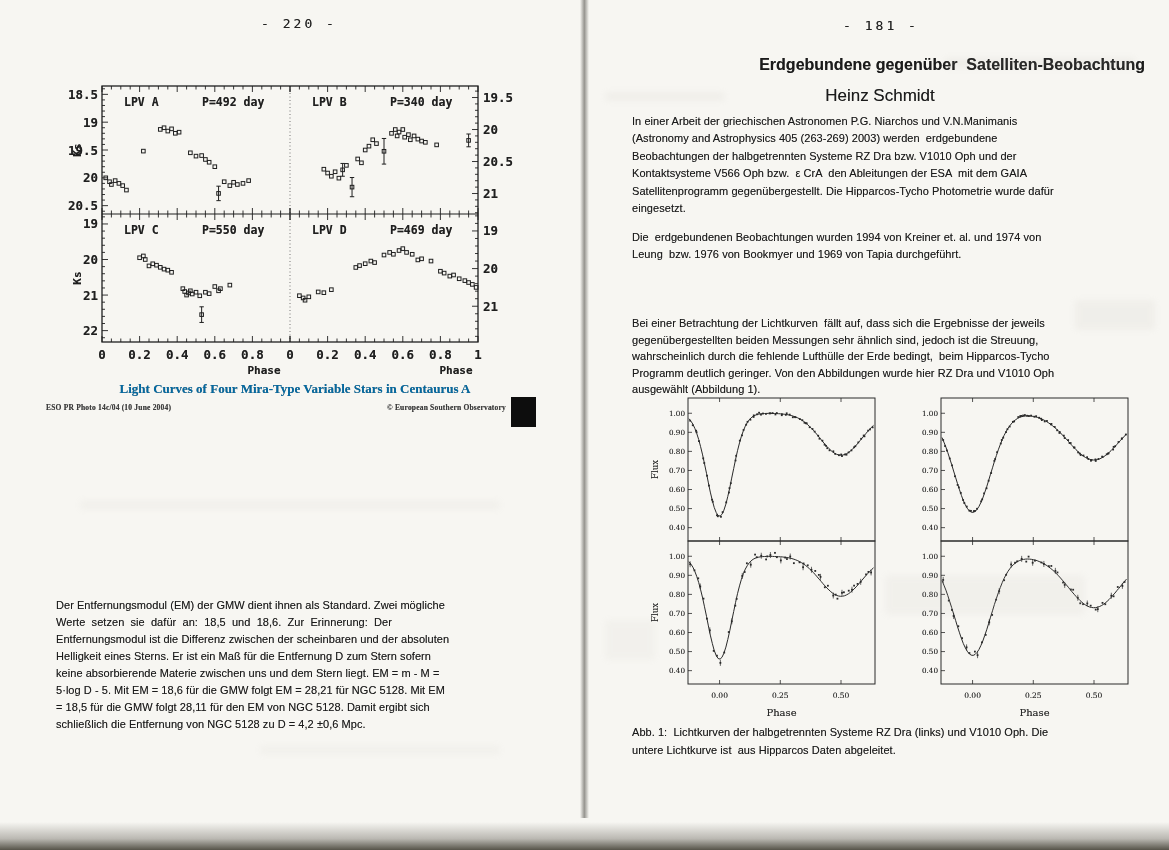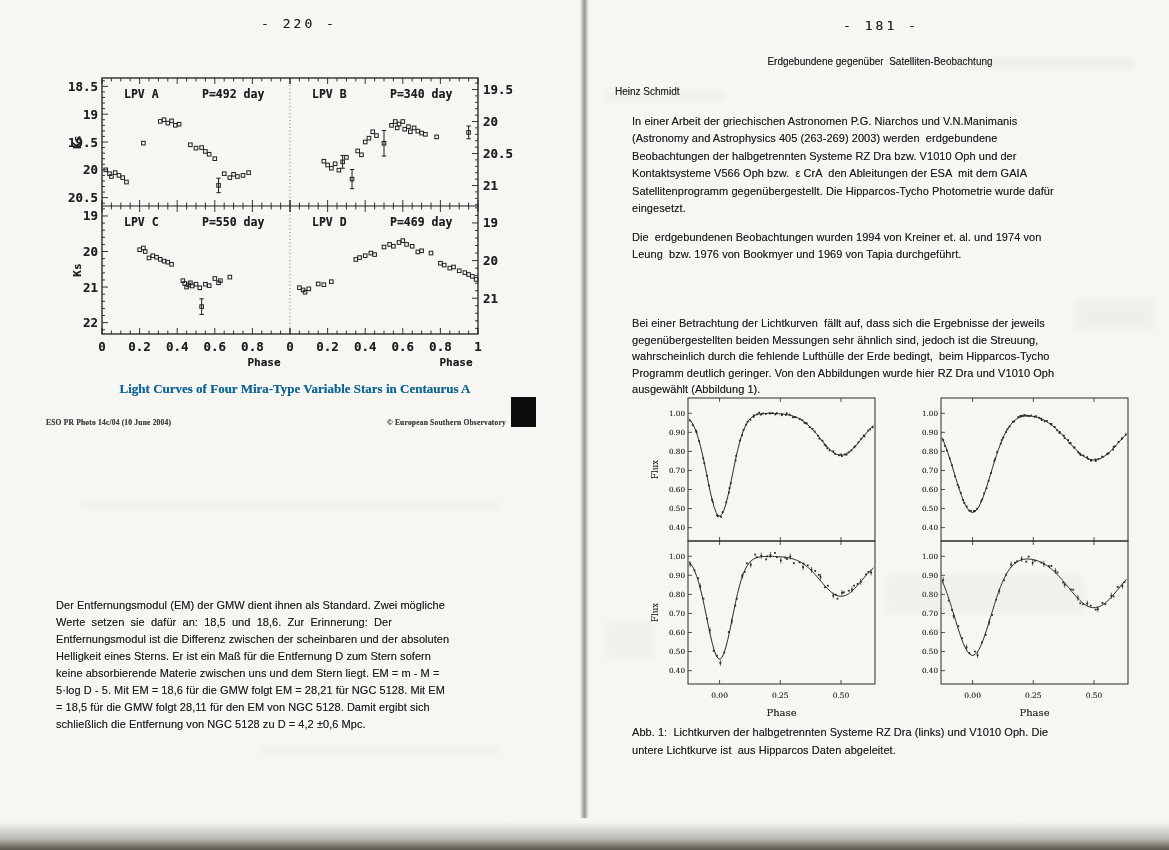--- a/index.html
+++ b/index.html
@@ -6,42 +6,42 @@
   body{
     width:1169px;height:850px;position:relative;overflow:hidden;
     background:#f7f6f2;color:#1b1b1b;
     font-family:"Liberation Sans",sans-serif;
     text-shadow:0 0 .4px rgba(45,45,45,.55);
   }
   .page{position:absolute;top:0;height:850px}
   .abs{position:absolute}
   .txt{white-space:pre-wrap;font-size:11px;line-height:17px;letter-spacing:.05px}
   .pagenum{font-family:"DejaVu Sans Mono",monospace;font-size:13px;letter-spacing:3px;color:#222;text-align:center}
-  .title{font-weight:normal;font-size:10px;text-align:center;white-space:pre-wrap}
-  .author{font-size:10px;text-align:left}
+  .title{font-weight:bold;font-size:16px;text-align:right;white-space:pre-wrap}
+  .author{font-size:17px;text-align:center}
   .italic{font-style:italic}
   .figcap{font-family:"Liberation Serif",serif;font-weight:bold;font-size:13px;text-align:center;color:#0369a1}
   .credit{font-family:"Liberation Serif",serif;font-weight:bold;font-size:7.5px;color:#3c3c3c;
           display:flex;justify-content:space-between;letter-spacing:.2px}
   .sq{position:absolute;background:#0d0d0d}
   .gutter{position:absolute;left:580px;top:0;width:9px;height:818px;
           background:linear-gradient(to right,rgba(90,88,82,0) 0%,rgba(70,68,62,.55) 48%,rgba(90,88,82,0) 100%)}
   .bottomshadow{position:absolute;left:0;top:822px;width:1169px;height:28px;
           background:linear-gradient(to bottom,rgba(120,117,110,0) 0%,rgba(125,122,114,.5) 60%,#565349 100%)}
   .smudge{position:absolute;background:#b4b0a7;filter:blur(3px);border-radius:3px}
   .chartbox{position:absolute}
   svg{overflow:visible}
 </style>
 </head>
 <body>
 
 <div class="page" style="left:0;width:585px">
   <div class="abs pagenum" style="left:258px;top:16px;width:82px">- 220 -</div>
 
-  <div class="chartbox" id="mira-mount" style="left:68px;top:68px;width:466px;height:306px"><svg width="466" height="306" viewBox="0 0 466 306">
+  <div class="chartbox" id="mira-mount" style="left:68px;top:76px;width:466px;height:306px"><svg width="466" height="306" viewBox="0 0 466 306">
         <rect x="34" y="10" width="376" height="256" fill="none" stroke="#1f1f1f" stroke-width="1.3"></rect>
         <line x1="34" y1="138" x2="410" y2="138" stroke="#1f1f1f" stroke-width="1.1"></line>
         <line x1="222" y1="10" x2="222" y2="266" stroke="#555" stroke-width="0.8" stroke-dasharray="1,2.5"></line>
         <line x1="34" y1="10" x2="34" y2="16" stroke="#1f1f1f" stroke-width="0.9"></line>
         <line x1="34" y1="132" x2="34" y2="144" stroke="#1f1f1f" stroke-width="0.9"></line>
         <line x1="34" y1="260" x2="34" y2="266" stroke="#1f1f1f" stroke-width="0.9"></line>
         <line x1="43.4" y1="10" x2="43.4" y2="13.5" stroke="#1f1f1f" stroke-width="0.9"></line>
         <line x1="43.4" y1="134.5" x2="43.4" y2="141.5" stroke="#1f1f1f" stroke-width="0.9"></line>
         <line x1="43.4" y1="262.5" x2="43.4" y2="266" stroke="#1f1f1f" stroke-width="0.9"></line>
         <line x1="52.8" y1="10" x2="52.8" y2="13.5" stroke="#1f1f1f" stroke-width="0.9"></line>
@@ -408,21 +408,21 @@
         <text x="297.2" y="283" text-anchor="middle" font-size="12.5" font-weight="bold" font-family="DejaVu Sans Mono, monospace" fill="#1f1f1f">0.4</text>
         <text x="334.8" y="283" text-anchor="middle" font-size="12.5" font-weight="bold" font-family="DejaVu Sans Mono, monospace" fill="#1f1f1f">0.6</text>
         <text x="372.4" y="283" text-anchor="middle" font-size="12.5" font-weight="bold" font-family="DejaVu Sans Mono, monospace" fill="#1f1f1f">0.8</text>
         <text x="410" y="283" text-anchor="middle" font-size="12.5" font-weight="bold" font-family="DejaVu Sans Mono, monospace" fill="#1f1f1f">1</text>
         <text x="196" y="298" text-anchor="middle" font-size="11" font-weight="bold" font-family="DejaVu Sans Mono, monospace" fill="#1f1f1f">Phase</text>
         <text x="388" y="298" text-anchor="middle" font-size="11" font-weight="bold" font-family="DejaVu Sans Mono, monospace" fill="#1f1f1f">Phase</text>
       </svg></div>
 
   <div class="abs figcap" style="left:62px;top:381px;width:466px">Light Curves of Four Mira-Type Variable Stars in Centaurus A</div>
 
-  <div class="abs credit" style="left:46px;top:418px;width:460px">
+  <div class="abs credit" style="left:46px;top:403px;width:460px">
     <span>ESO PR Photo 14c/04 (10 June 2004)</span>
     <span>© European Southern Observatory</span>
   </div>
   <div class="sq" style="left:511px;top:397px;width:25px;height:30px"></div>
 
 
 
   <div class="abs txt" style="left:56px;top:597px;width:512px">Der Entfernungsmodul (EM) der GMW dient ihnen als Standard. Zwei mögliche
 Werte  setzen  sie  dafür  an:  18,5  und  18,6.  Zur  Erinnerung:  Der
 Entfernungsmodul ist die Differenz zwischen der scheinbaren und der absoluten

